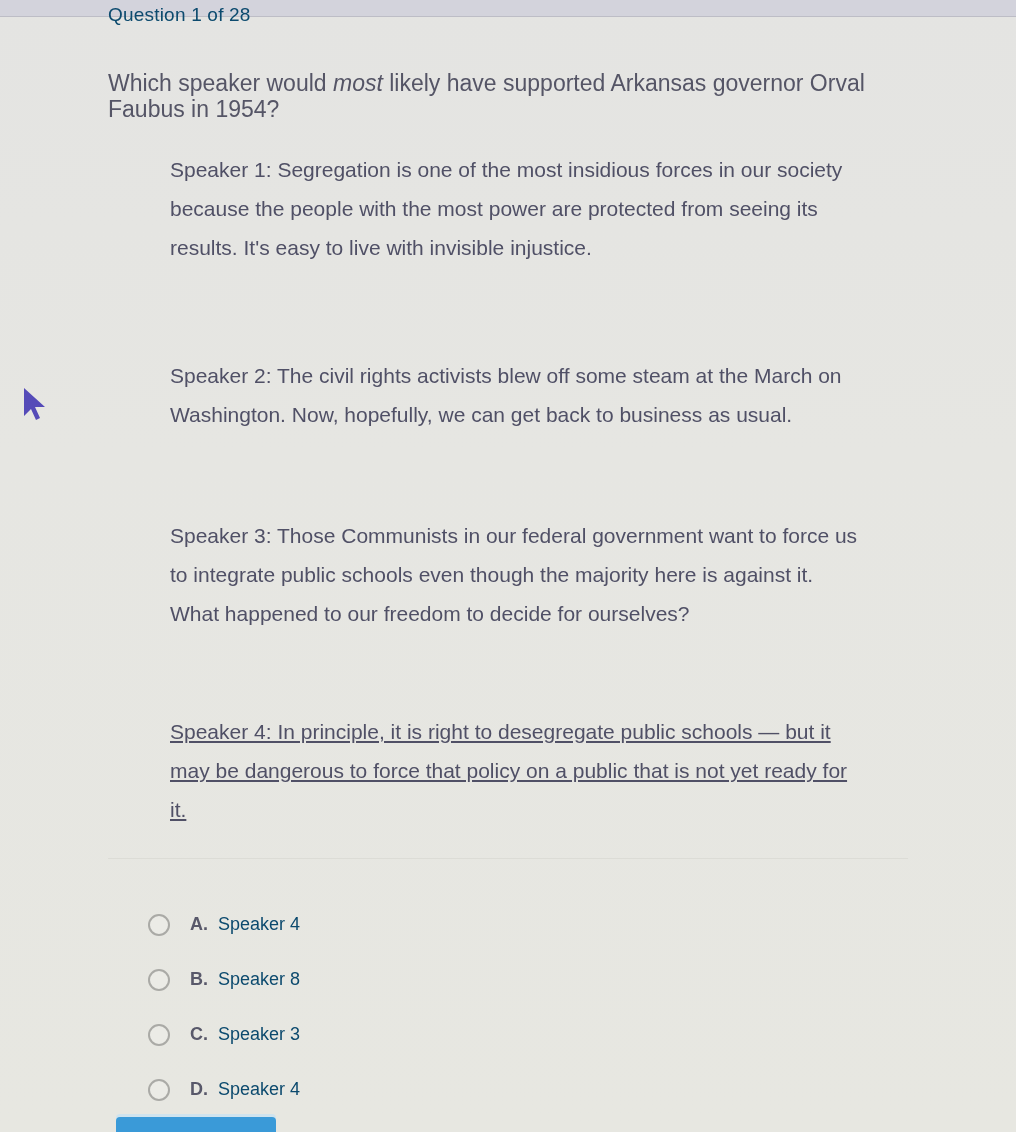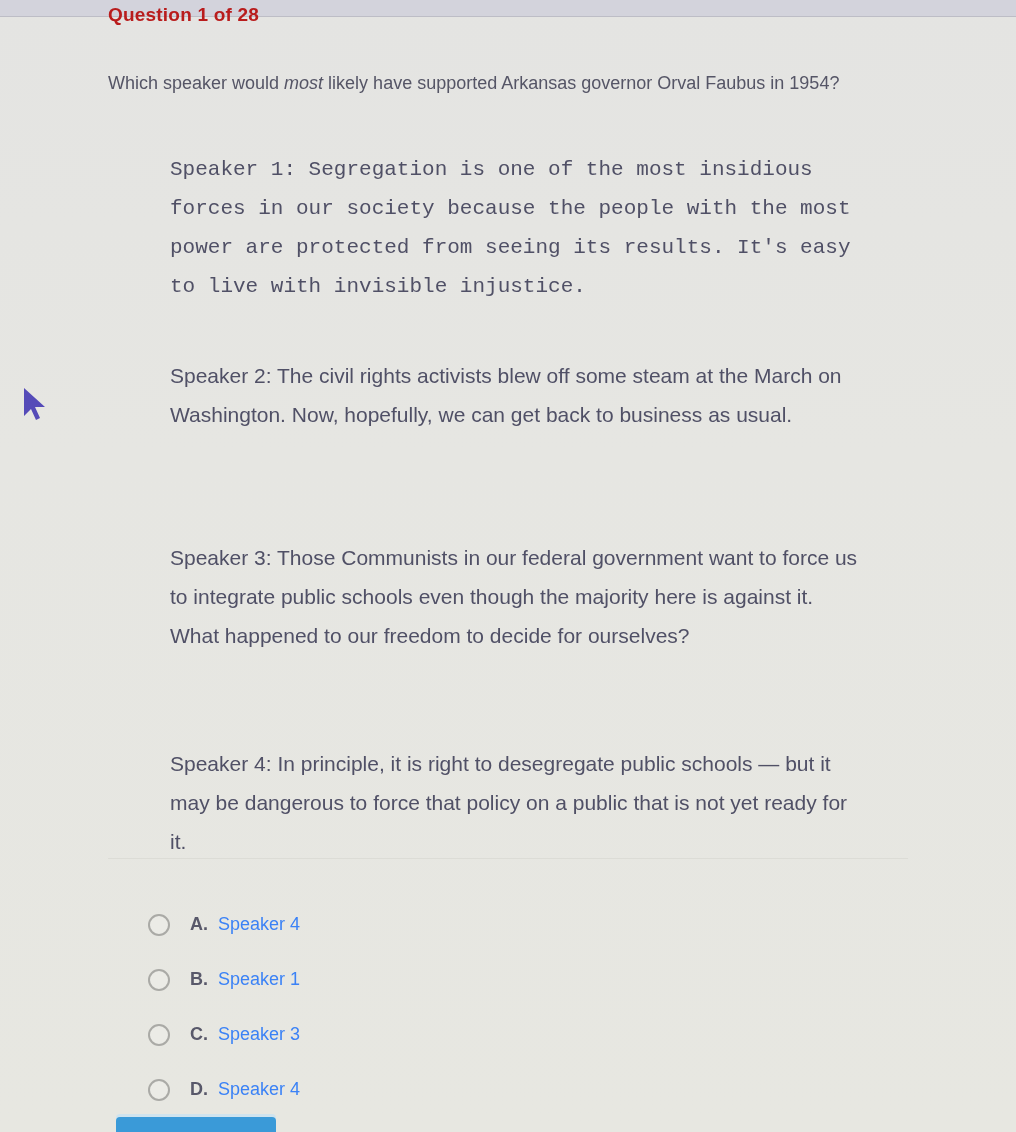--- a/index.html
+++ b/index.html
@@ -8,49 +8,49 @@
     background: linear-gradient(180deg, #e4e4e2 0%, #e6e6e2 40%, #e7e7e1 100%);
     font-family: "Liberation Sans", sans-serif;
     color:#4a4a5a;
   }
   .top-bar {
     position:absolute; left:0; top:0; width:1016px; height:16px;
     background:#d3d3dc; border-bottom:1px solid #bdbdc6;
   }
   .q-header {
     position:absolute; left:108px; top:4px;
-    font-size:19px; font-weight:bold; color:#b91c1c; letter-spacing:0.2px;
+    font-size:19px; font-weight:normal; color:#0c4a6e; letter-spacing:0.2px;
   }
   .q-prompt {
     position:absolute; left:108px; top:70px; width:800px;
-    font-size:18px; line-height:26px; color:#555566;
+    font-size:23px; line-height:26px; color:#555566;
   }
   .q-prompt em { font-style:italic; }
   .passage {
     position:absolute; left:170px; width:690px;
     font-size:21px; line-height:39px; color:#505066;
     font-family: "Liberation Sans", sans-serif;
   }
-  .p1 { top:150px;font-family:Liberation Mono, monospace; }
+  .p1 { top:150px; }
   .p2 { top:356px; }
-  .p3 { top:516px;margin-top:22px; }
-  .p4 { top:744px; }
+  .p3 { top:516px; }
+  .p4 { top:712px;text-decoration:underline; }
   .divider {
     position:absolute; left:108px; top:858px; width:800px; height:1px; background:#dcdcd6;
   }
   .options { position:absolute; left:148px; top:897px; }
   .option {
     display:flex; align-items:center; height:55px; cursor:pointer;
   }
   .radio {
     width:22px; height:22px; border-radius:50%; border:2px solid #aaaaa6;
     background:#ebebe6; box-sizing:border-box; margin-right:20px;
   }
   .opt-letter { font-weight:bold; font-size:18px; color:#58586a; margin-right:10px; }
-  .opt-text { font-size:18px; color:#3b82f6; }
+  .opt-text { font-size:18px; color:#0c4a6e; }
   .cursor {
     position:absolute; left:22px; top:386px; width:0; height:0;
   }
   .submit-btn {
     position:absolute; left:116px; top:1117px; width:160px; height:20px;
     background:#3a9ad8; border-radius:4px 4px 0 0;
     box-shadow: 0 -3px 0 #cfe3ee;
   }
 </style>
 </head>
@@ -73,21 +73,21 @@
 
 <div class="options">
   <div class="option">
     <span class="radio"></span>
     <span class="opt-letter">A.</span>
     <span class="opt-text">Speaker 4</span>
   </div>
   <div class="option">
     <span class="radio"></span>
     <span class="opt-letter">B.</span>
-    <span class="opt-text">Speaker 1</span>
+    <span class="opt-text">Speaker 8</span>
   </div>
   <div class="option">
     <span class="radio"></span>
     <span class="opt-letter">C.</span>
     <span class="opt-text">Speaker 3</span>
   </div>
   <div class="option">
     <span class="radio"></span>
     <span class="opt-letter">D.</span>
     <span class="opt-text">Speaker 4</span>

